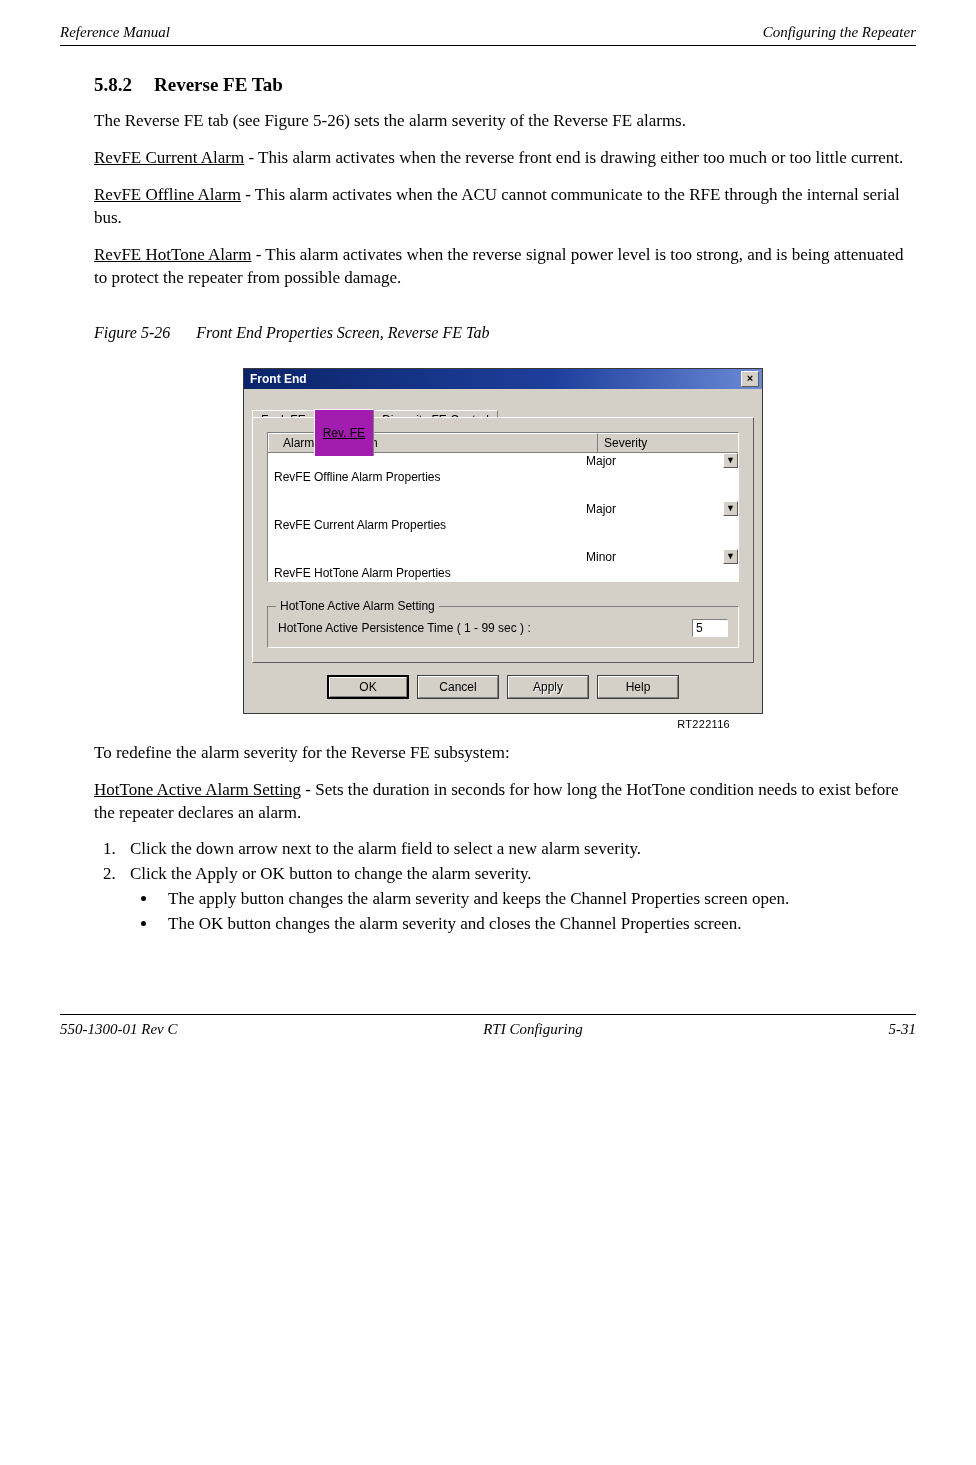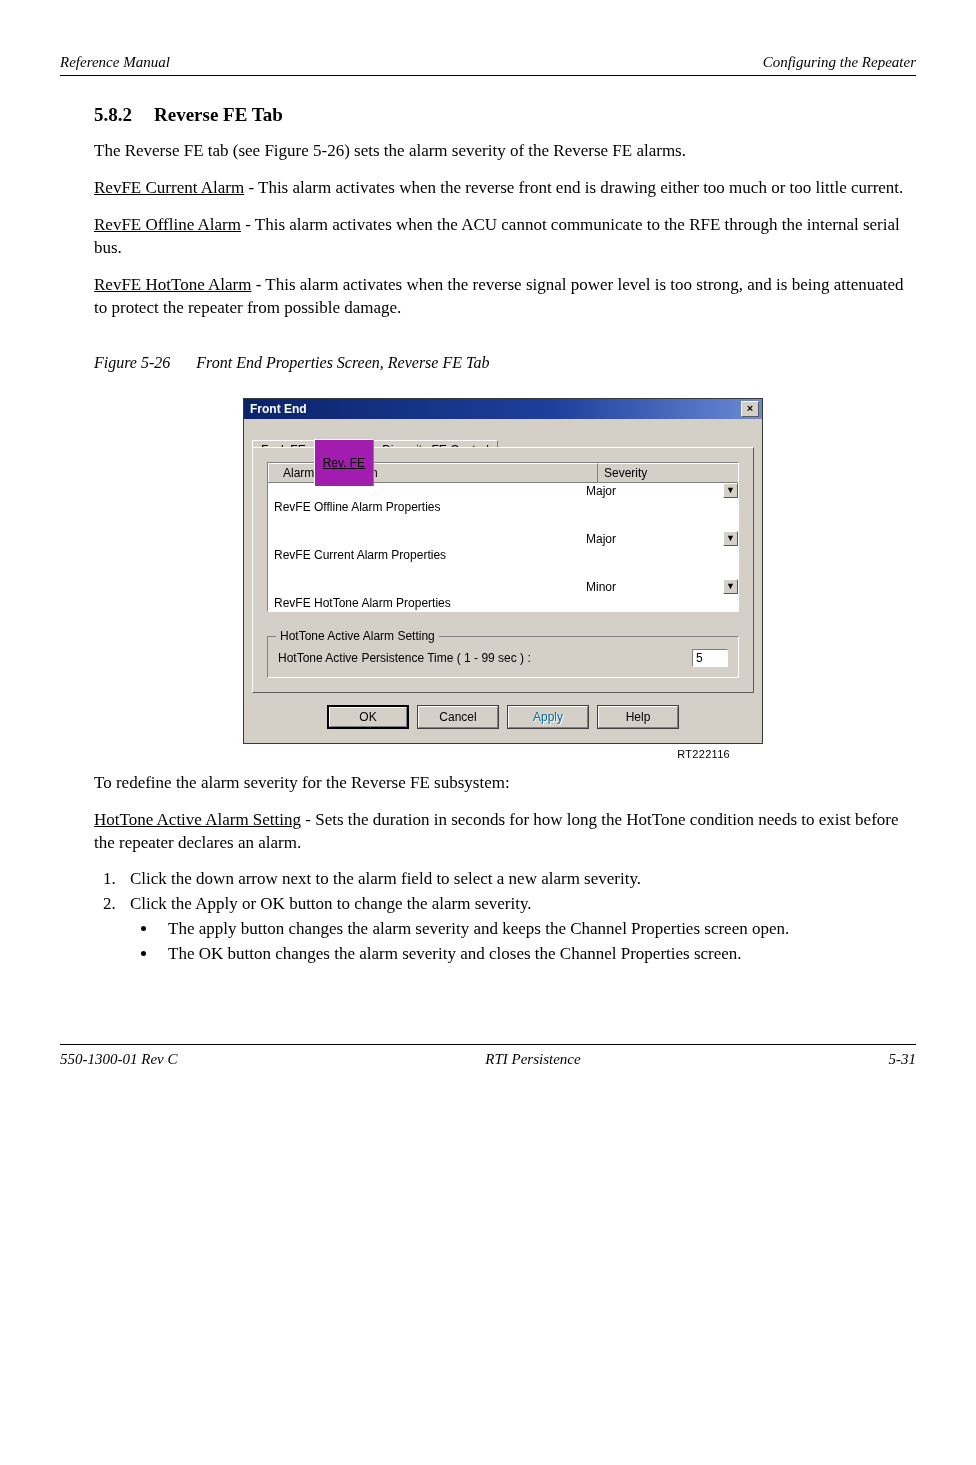--- a/index.html
+++ b/index.html
@@ -9,21 +9,20 @@
     background: #fff;
     margin: 0;
     padding: 0;
     width: 976px;
   }
   .page {
     padding: 24px 60px 24px 60px;
     box-sizing: border-box;
     height: 1047px;
     position: relative;
-    margin-top: 30px;
   }
   .running-header {
     display: flex;
     justify-content: space-between;
     font-style: italic;
     font-size: 15px;
     margin-bottom: 4px;
   }
   .hr {
     border: none;
@@ -280,21 +279,21 @@
     border-top:1px solid #fff;
     border-left:1px solid #fff;
     border-right:1px solid #808080;
     border-bottom:1px solid #808080;
     height:100%;
     box-sizing:border-box;
     display:flex;
     align-items:center;
     justify-content:center;
   }
-  .win-btn.disabled .win-btn-inner { color:#0369a1; text-shadow:1px 1px 0 #fff;}
+  .win-btn.disabled .win-btn-inner { color:#000000; text-shadow:1px 1px 0 #fff;}
   .win-btn.default { border:2px solid #000; }
   .win-btn.default .win-btn-inner { border:1px solid #fff; border-right-color:#808080; border-bottom-color:#808080;}
   .fig-id {
     text-align:right;
     font-family: Arial, Helvetica, sans-serif;
     font-size:11px;
     margin: 2px 182px 12px 0;
     letter-spacing:0.3px;
   }
 </style>
@@ -416,18 +415,18 @@
         </ul>
       </li>
     </ol>
 
   </div>
 
   <div class="running-footer">
     <hr class="hr">
     <div class="footer-row">
       <span>550-1300-01 Rev C</span>
-      <span>RTI Persistence</span>
+      <span>RTI Configuring</span>
       <span>5-31</span>
     </div>
   </div>
 
 </div>
 
 </body></html>

